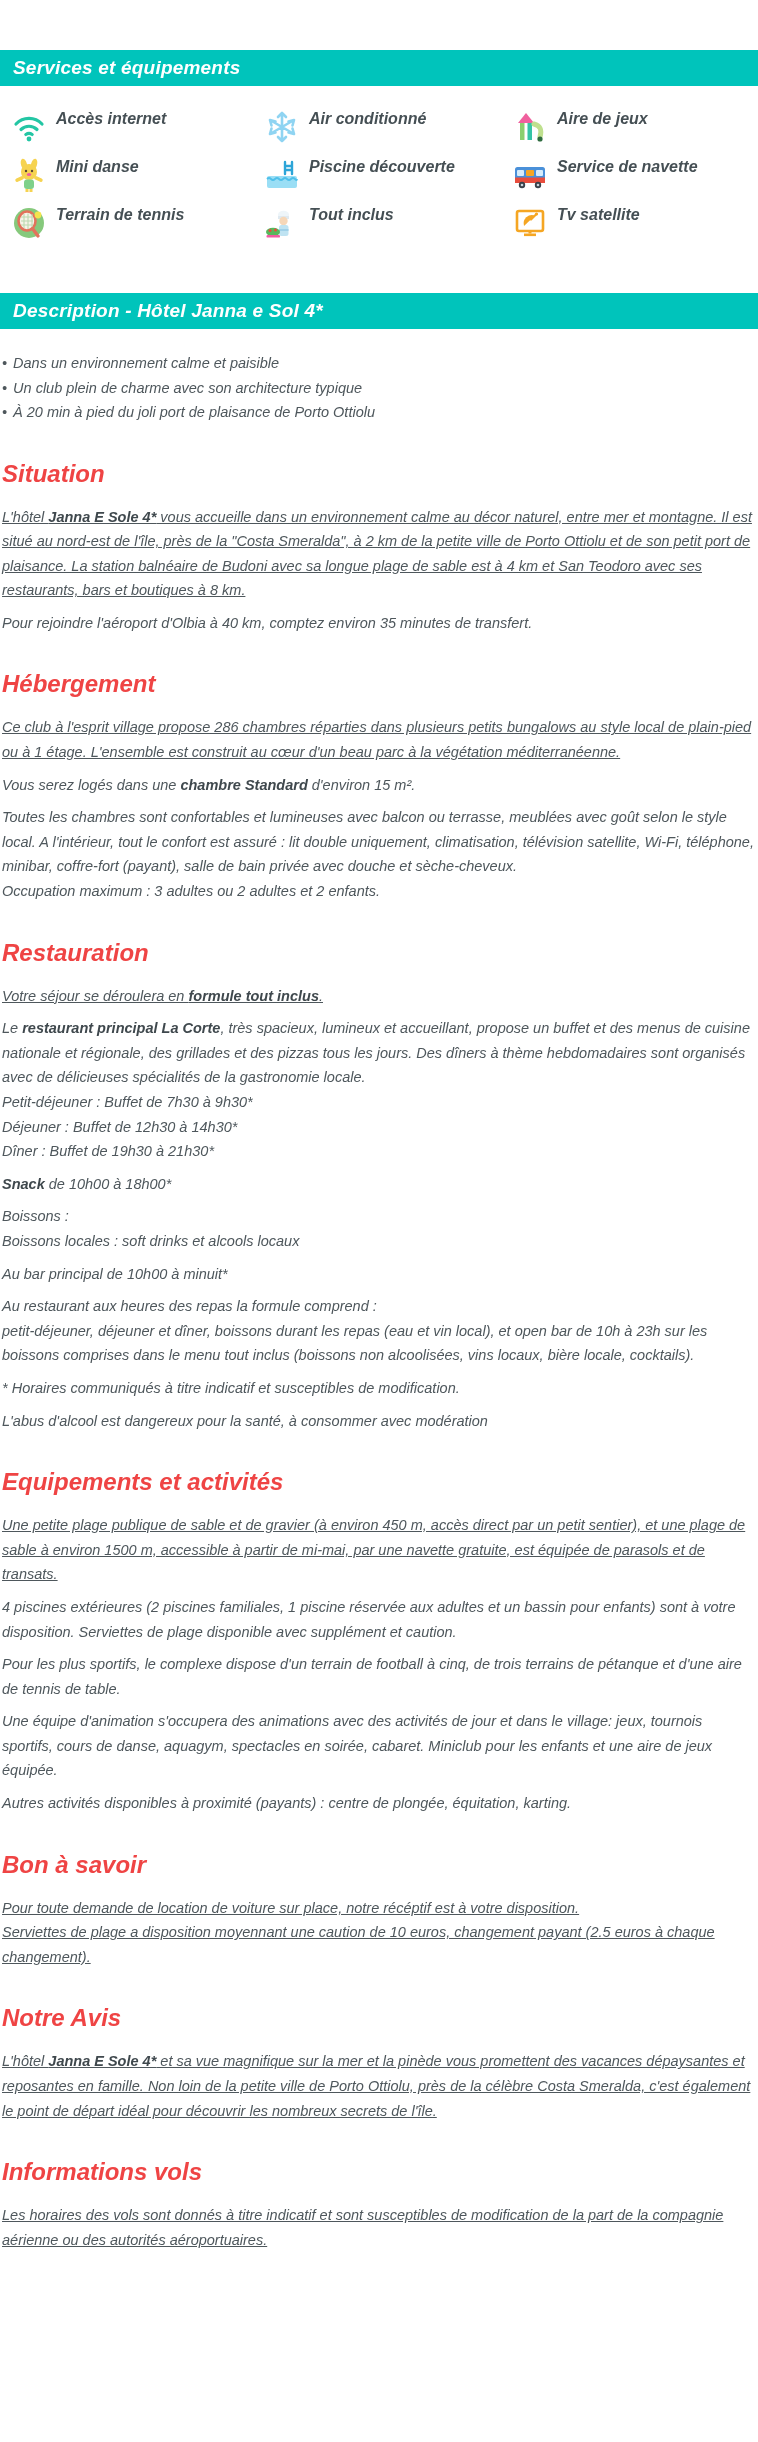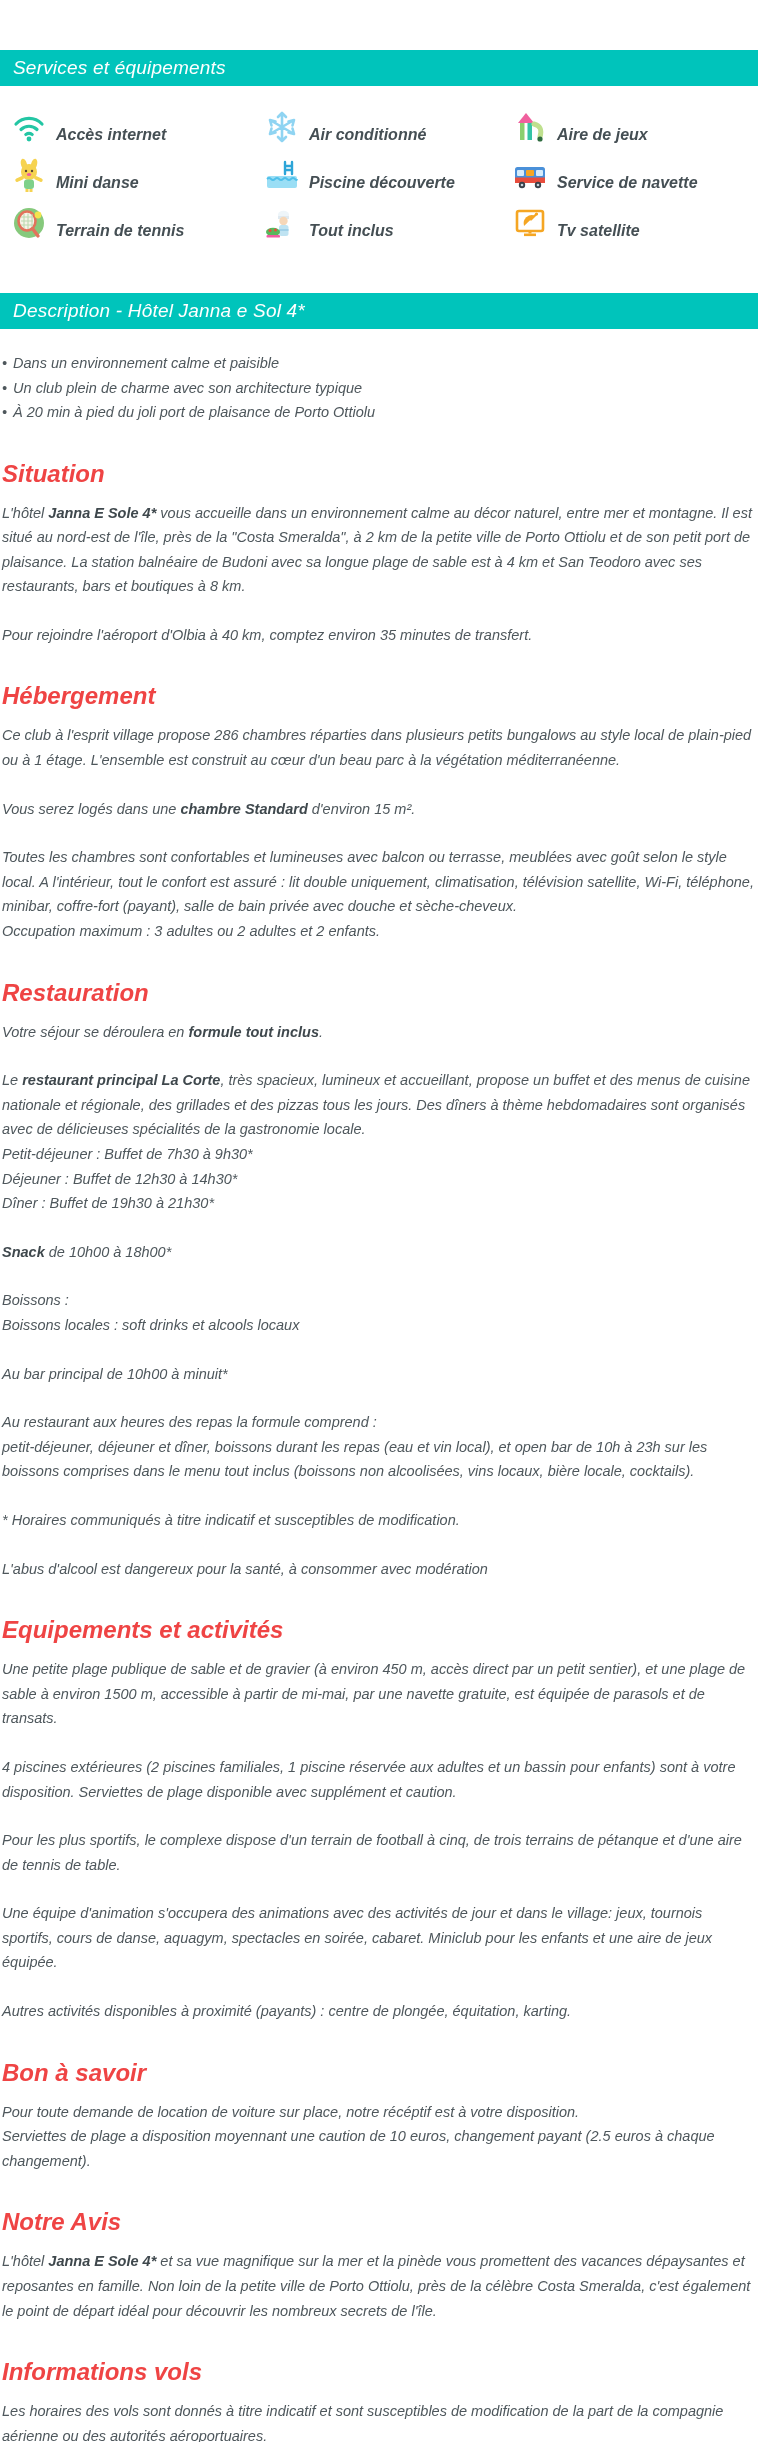--- a/index.html
+++ b/index.html
@@ -19,32 +19,32 @@
     align-items: center;
     padding-left: 13px;
     box-sizing: border-box;
   }
   .band-1 { margin-top: 50px; }
   .band-2 { margin-top: 53px; text-align: center; }
   .band h1 {
     margin: 0;
     color: #ffffff;
     font-size: 19px;
-    font-weight: 400;
+    font-weight: 700;
     font-style: italic;
     letter-spacing: 0.2px;
   }
   
   .services-grid {
     display: grid;
     grid-template-columns: 253px 248px auto;
     row-gap: 14px;
     margin: 24px 0 0 12px;
   }
-  .service { display: flex; align-items: flex-end; height: 34px; }
+  .service { display: flex; align-items: flex-start; height: 34px; }
   .s-icon { width: 34px; height: 34px; flex: 0 0 34px; display: flex; align-items: center; justify-content: center; }
   .s-icon svg { display: block; }
   .s-label {
     margin-left: 10px;
     font-size: 16px;
     font-weight: 700;
     color: #454f54;
   }
   
   .bullets { margin: 22px 0 0 2px; }
@@ -53,22 +53,22 @@
   
   .sections { padding: 0 2px 14px 2px; }
   .sec-heading {
     color: #ef4444;
     font-size: 24px;
     font-weight: 700;
     font-style: italic;
     line-height: 30px;
     margin: 34px 0 12px 0;
   }
-  .block { margin-top: 24px; }
-  .block:first-of-type { margin-top: 0; }
+  .block { margin-top: 8px; }
+  .block:first-of-type { margin-top: 16px; text-decoration: underline; }
   .line {
     margin: 0;
     font-size: 14.5px;
     line-height: 24.6px;
     color: #4e575c;
   }
   .line .b { font-weight: 700; color: #3f484d; }
 </style>
 </head>
 <body>

